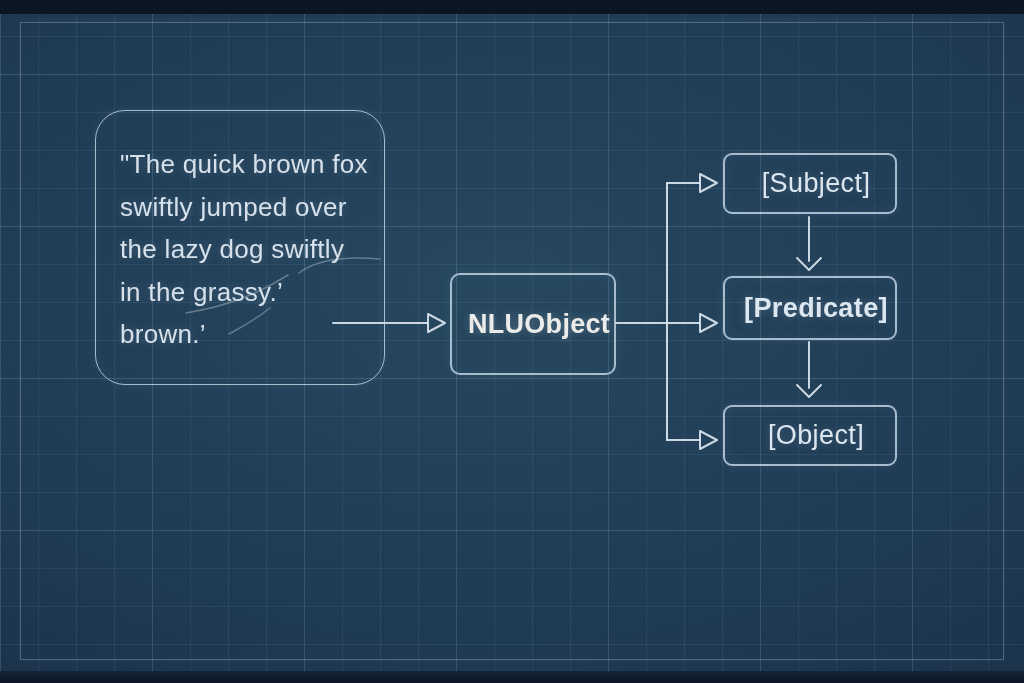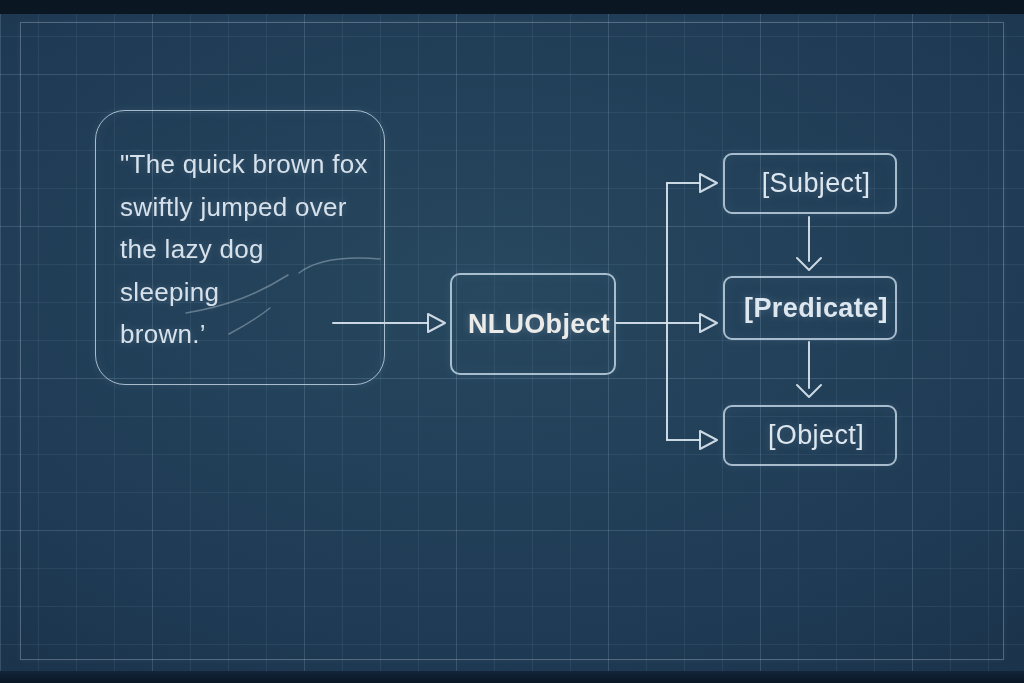--- a/index.html
+++ b/index.html
@@ -93,21 +93,22 @@
     <g>
       <path class="artifact" d="M186 313 C 228 306, 258 294, 288 275"></path>
       <path class="artifact" d="M299 273 C 316 260, 344 256, 380 259"></path>
       <path class="artifact" d="M229 334 C 246 325, 260 316, 270 308"></path>
     </g>
   </svg>
 
   <div class="bpbox quote-box">
     <div>"The quick brown fox</div>
     <div>swiftly jumped over</div>
-    <div>the lazy dog sleeping</div>
+    <div>the lazy dog swiftly</div>
+    <div>in the grassy.’</div>
     <div>brown.’</div>
   </div>
 
   <div class="bpbox engine-box">
     <div>NLU</div>
     <div>Object</div>
   </div>
 
   <div class="bpbox out-box out-subject">
     <span>[Subject]</span>

